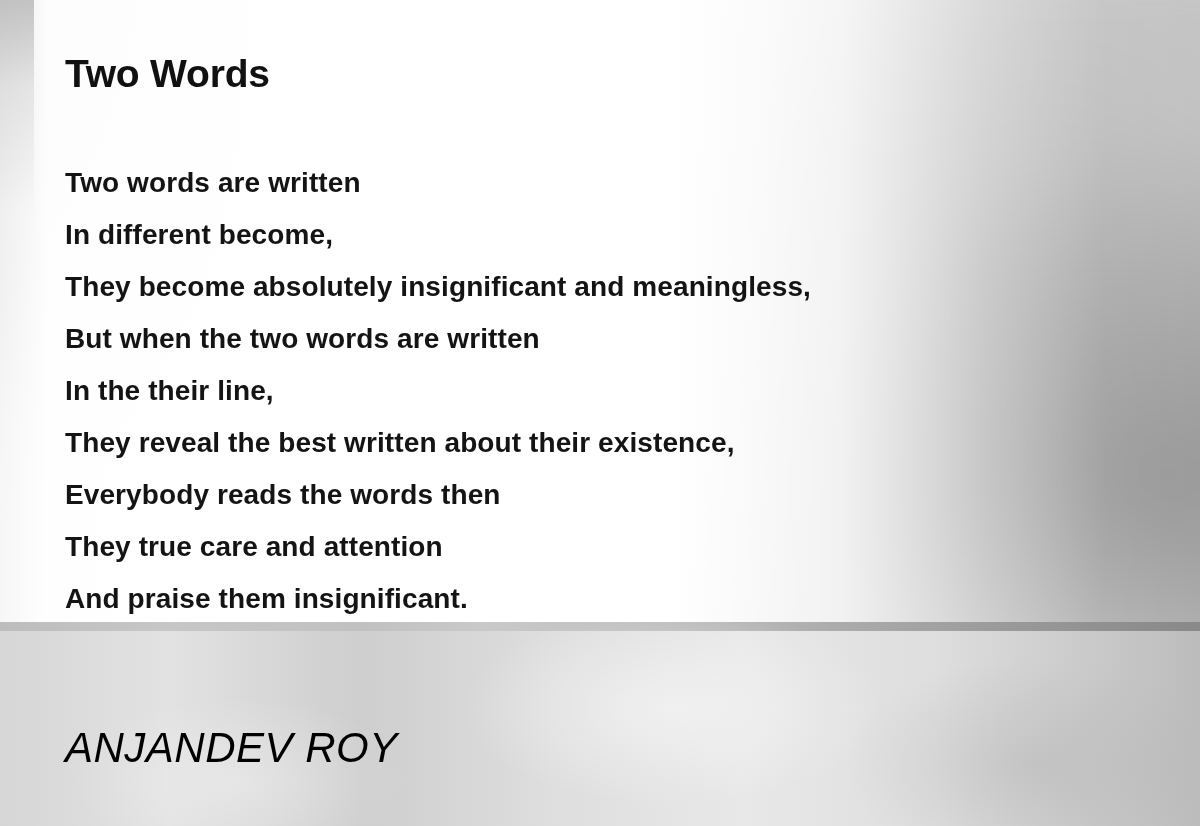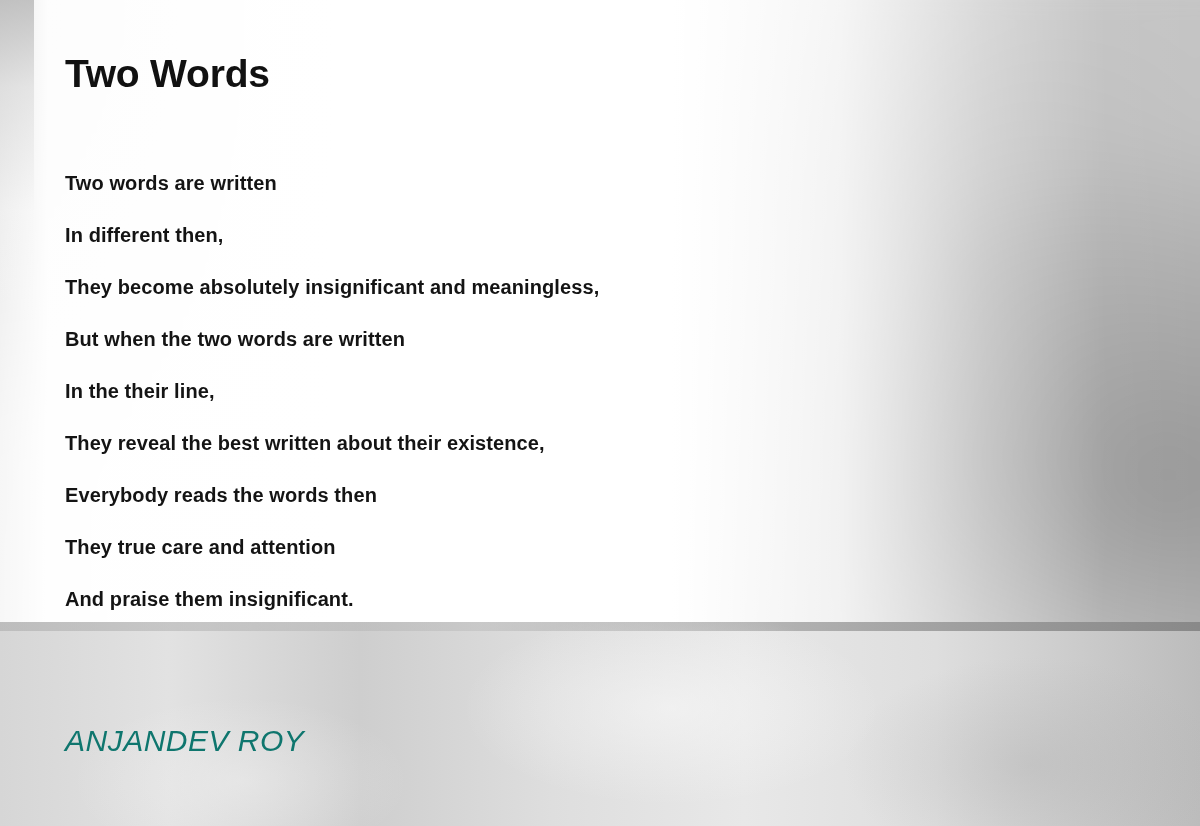--- a/index.html
+++ b/index.html
@@ -134,36 +134,36 @@
   }
 
   .poem-body {
     position: absolute;
     left: 65px;
     top: 157px;
     width: 1020px;
   }
 
   .poem-line {
-    font-size: 20px;
+    font-size: 28px;
     font-weight: bold;
     color: #141414;
     line-height: 52px;
     letter-spacing: 0.1px;
     white-space: nowrap;
   }
 
   .author-name {
     position: absolute;
     left: 65px;
     top: 724px;
-    font-size: 30px;
+    font-size: 42px;
     font-style: italic;
     font-weight: normal;
-    color: #0f766e;
+    color: #000000;
     letter-spacing: 0.5px;
     white-space: nowrap;
   }
 </style>
 </head>
 <body>
 
 <div class="card">
 
   <div class="bg"></div>
@@ -171,21 +171,21 @@
   <div class="poem-panel"></div>
 
   <div class="footer-band"></div>
 
   <div class="content">
 
     <div class="poem-title">Two Words</div>
 
     <div class="poem-body">
       <div class="poem-line">Two words are written</div>
-      <div class="poem-line">In different then,</div>
+      <div class="poem-line">In different become,</div>
       <div class="poem-line">They become absolutely insignificant and meaningless,</div>
       <div class="poem-line">But when the two words are written</div>
       <div class="poem-line">In the their line,</div>
       <div class="poem-line">They reveal the best written about their existence,</div>
       <div class="poem-line">Everybody reads the words then</div>
       <div class="poem-line">They true care and attention</div>
       <div class="poem-line">And praise them insignificant.</div>
     </div>
 
     <div class="author-name">ANJANDEV ROY</div>

